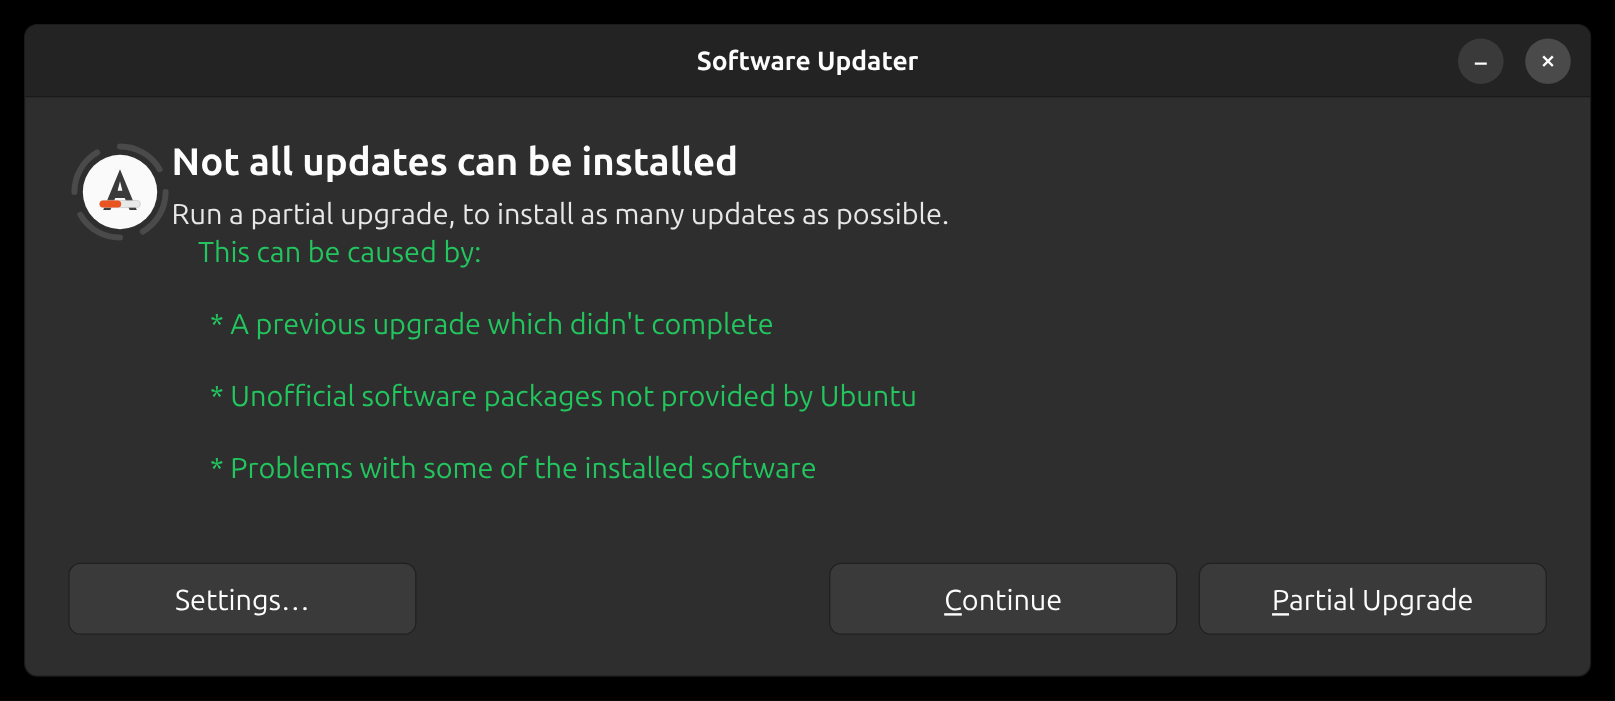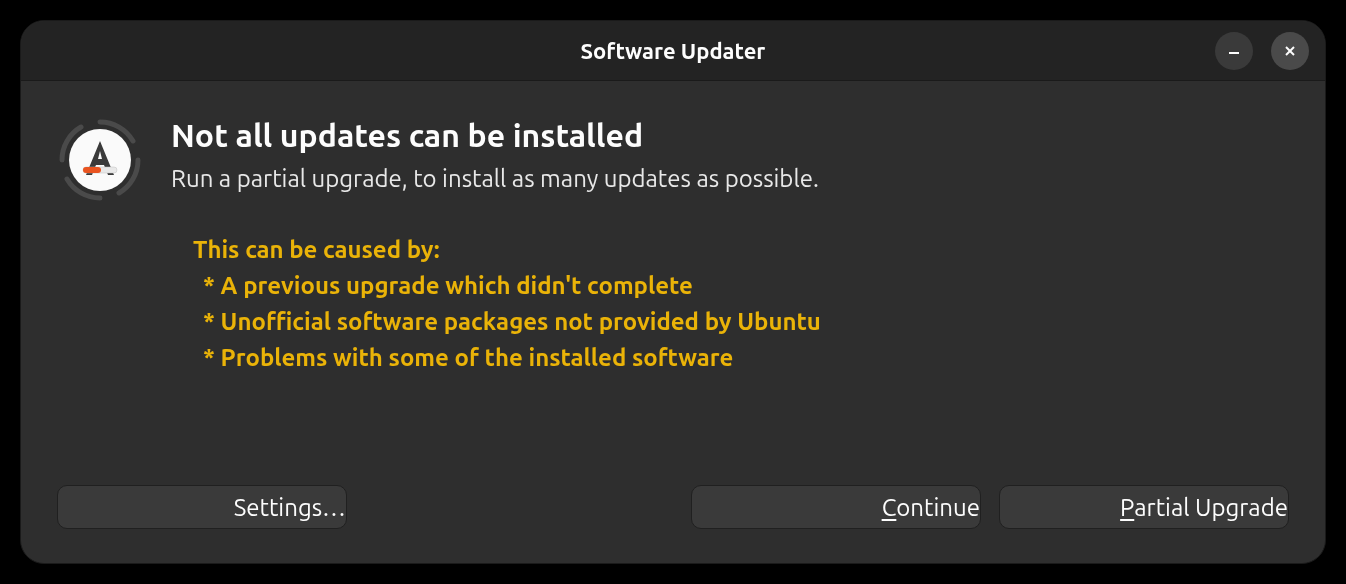--- a/index.html
+++ b/index.html
@@ -15,21 +15,21 @@
       font-family: Ubuntu, "Segoe UI", sans-serif;
       display: flex;
       align-items: center;
       justify-content: center;
     }
     
     .window {
       width: 1306px;
       height: 544px;
       background: #2e2e2e;
-      border-radius: 24px;
+      border-radius: 11px;
       overflow: hidden;
       display: flex;
       flex-direction: column;
       border: 1px solid #1a1a1a;
     }
     
     .titlebar {
       height: 60px;
       background: #232323;
       display: flex;
@@ -75,21 +75,20 @@
     
     .window-btn svg {
       width: 16px;
       height: 16px;
     }
     
     .content {
       flex: 1;
       padding: 36px 36px 0 36px;
       display: flex;
-      gap: 28px;
       justify-content: flex-end;
     }
     
     .icon-col {
       flex-shrink: 0;
     }
     
     .app-icon {
       width: 86px;
       height: 86px;
@@ -103,53 +102,52 @@
     .heading {
       font-size: 32px;
       font-weight: 700;
       margin-bottom: 12px;
       color: #fdfdfd;
     }
     
     .subheading {
       font-size: 24px;
       color: #e8e8e8;
-      margin-bottom: 40px;
     }
     
     .causes {
       font-size: 24px;
-      color: #eab308;
+      color: #22c55e;
       line-height: 1.5;
       padding-left: 22px;
-      font-weight: bold;
     }
     
     .cause-item {
       padding-left: 10px;
+      margin-top: 24px;
     }
     
     .button-bar {
       display: flex;
       padding: 20px 36px 34px 36px;
       gap: 18px;
     }
     
     .btn {
-      height: 44px;
+      height: 60px;
       background: #3a3a3a;
       border: 1px solid #202020;
       border-radius: 10px;
       color: #fdfdfd;
       font-size: 24px;
       font-family: inherit;
       cursor: pointer;
       display: flex;
       align-items: center;
-      justify-content: flex-end;
+      justify-content: center;
     }
     
     .btn-settings {
       width: 290px;
     }
     
     .spacer {
       flex: 1;
     }
     

